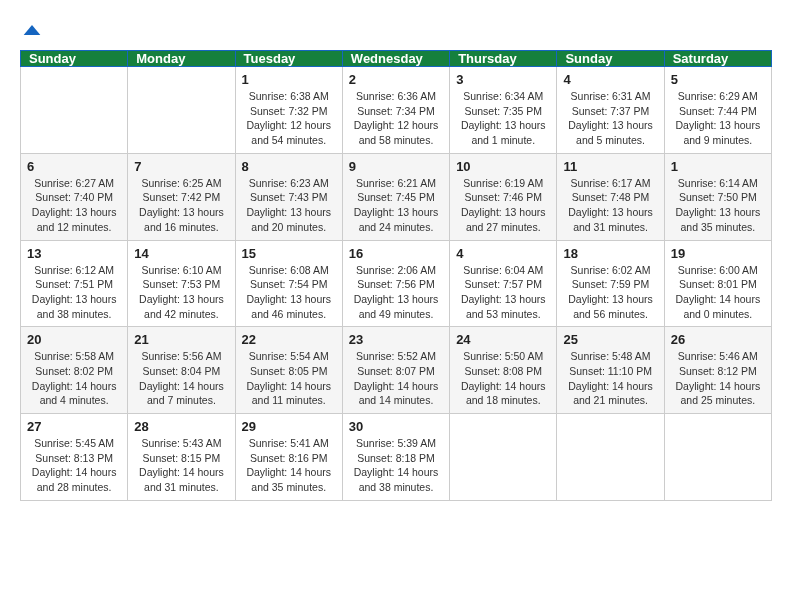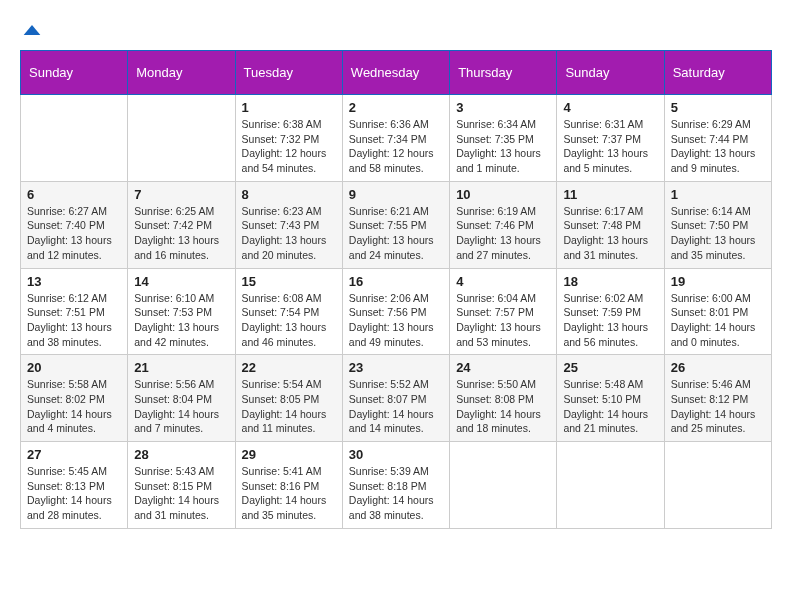--- a/index.html
+++ b/index.html
@@ -52,26 +52,26 @@
     .calendar-subtitle {
       font-size: 16px;
       color: #555;
     }
     .calendar {
       width: 100%;
       border-collapse: collapse;
       font-size: 11px;
     }
     .calendar thead tr th {
-      background-color: #a21caf;
+      background-color: #15803d;
       color: #fff;
       text-align: left;
-      padding: 14px 8px;
+      padding: 0 8px;
       font-size: 13px;
-      font-weight: normal;
+      font-weight: bold;
       border: 1px solid #1565c0;
     }
     .calendar tbody tr td {
       border: 1px solid #ccc;
       vertical-align: top;
       padding: 5px 6px;
       width: 107px;
       min-height: 80px;
       height: 80px;
       background: #fff;
@@ -83,20 +83,21 @@
       font-size: 13px;
       font-weight: bold;
       color: #222;
       display: block;
       margin-bottom: 2px;
     }
     .day-info {
       color: #333;
       font-size: 10.5px;
       line-height: 1.4;
+      text-align: center;
     }
     .empty-cell {
       background: #fff !important;
     }
   </style>
 </head>
 <body>
 
 <div class="header-area">
   <div class="logo">
@@ -178,21 +179,21 @@
         </td>
         <td>
           <span class="day-number">8</span>
           <div class="day-info">Sunrise: 6:23 AM
 Sunset: 7:43 PM
 Daylight: 13 hours and 20 minutes.</div>
         </td>
         <td>
           <span class="day-number">9</span>
           <div class="day-info">Sunrise: 6:21 AM
-Sunset: 7:55 PM
+Sunset: 7:45 PM
 Daylight: 13 hours and 24 minutes.</div>
         </td>
         <td>
           <span class="day-number">10</span>
           <div class="day-info">Sunrise: 6:19 AM
 Sunset: 7:46 PM
 Daylight: 13 hours and 27 minutes.</div>
         </td>
         <td>
           <span class="day-number">11</span>
@@ -278,21 +279,21 @@
         </td>
         <td>
           <span class="day-number">24</span>
           <div class="day-info">Sunrise: 5:50 AM
 Sunset: 8:08 PM
 Daylight: 14 hours and 18 minutes.</div>
         </td>
         <td>
           <span class="day-number">25</span>
           <div class="day-info">Sunrise: 5:48 AM
-Sunset: 5:10 PM
+Sunset: 11:10 PM
 Daylight: 14 hours and 21 minutes.</div>
         </td>
         <td>
           <span class="day-number">26</span>
           <div class="day-info">Sunrise: 5:46 AM
 Sunset: 8:12 PM
 Daylight: 14 hours and 25 minutes.</div>
         </td>
       </tr>
       <tr>

